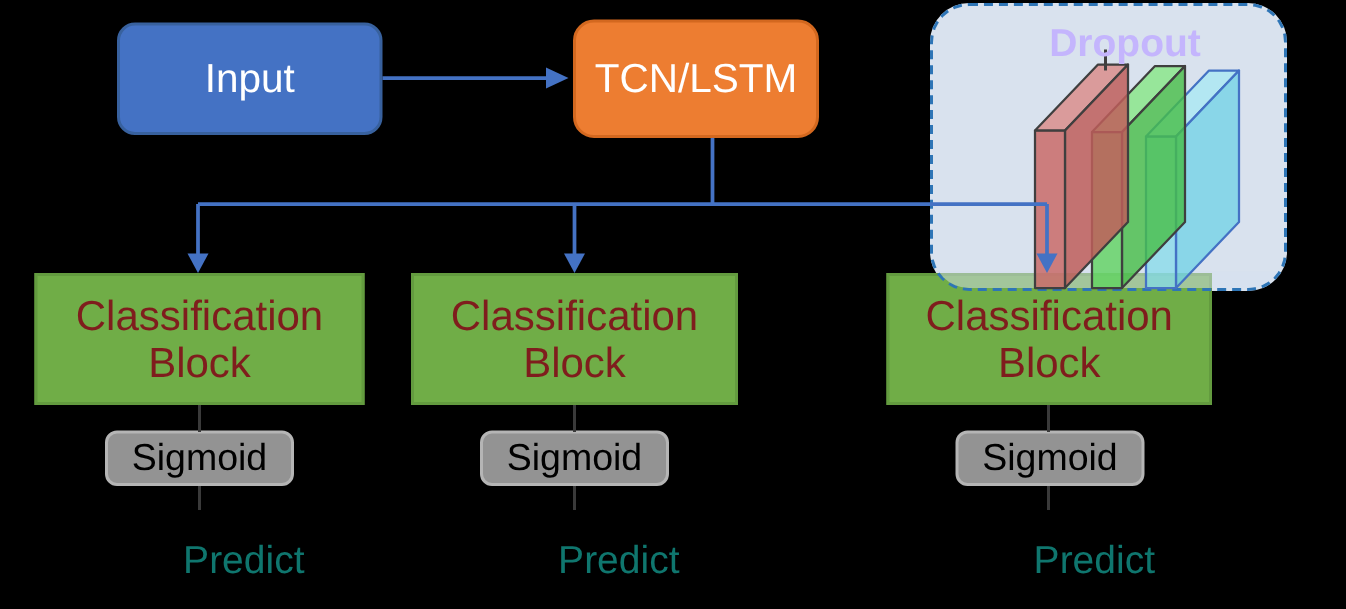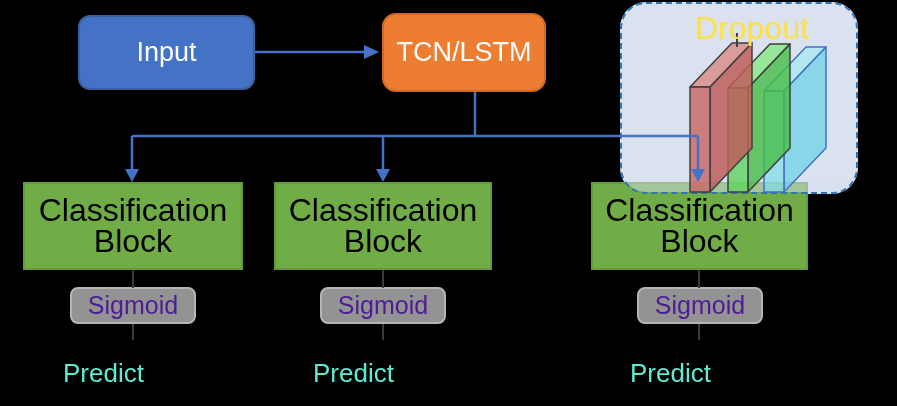--- a/index.html
+++ b/index.html
@@ -5,37 +5,37 @@
   html,body{margin:0;padding:0;background:#000;}
   .canvas{
     position:relative;width:897px;height:406px;background:#000000;
     font-family:"Liberation Sans",sans-serif;overflow:hidden;
   }
   .abs{position:absolute;}
   
   .node{display:flex;align-items:center;justify-content:center;color:#fff;box-sizing:border-box;}
   .input-node{left:78px;top:15px;width:177px;height:75px;background:#4472C4;border:2px solid #38619E;border-radius:12px;font-size:27px;z-index:10;}
   .tcn-node{left:382px;top:13px;width:164px;height:79px;background:#ED7D31;border:2px solid #D3681F;border-radius:14px;font-size:27px;z-index:10;}
-  .block{background:#70AD47;border:2px solid #639B3F;color:#000000;font-size:32px;line-height:31px;text-align:center;white-space:pre-line;z-index:10;}
+  .block{background:#70AD47;border:2px solid #639B3F;color:#7f1d1d;font-size:28px;line-height:31px;text-align:center;white-space:pre-line;z-index:10;}
   .block-1{left:23px;top:182px;width:220px;height:88px;}
   .block-2{left:274px;top:182px;width:218px;height:88px;}
   .block-3{left:591px;top:182px;width:217px;height:88px;}
-  .sigmoid{background:#939393;border:2px solid #B5B5B5;border-radius:8px;color:#4c1d95;font-size:25px;z-index:10;}
+  .sigmoid{background:#939393;border:2px solid #B5B5B5;border-radius:8px;color:#000000;font-size:25px;z-index:10;}
   .sigmoid-1{left:70px;top:287px;width:126px;height:37px;}
   .sigmoid-2{left:320px;top:287px;width:126px;height:37px;}
   .sigmoid-3{left:637px;top:287px;width:126px;height:37px;}
-  .predict{color:#5eead4;font-size:26px;text-align:left;width:140px;z-index:10;}
+  .predict{color:#0f766e;font-size:26px;text-align:right;width:140px;z-index:10;}
   .predict-1{left:63px;top:358px;}
   .predict-2{left:313px;top:358px;}
   .predict-3{left:630px;top:358px;}
   
   .callout-fill{left:620px;top:2px;width:238px;height:192px;background:#D9E2EE;border-radius:26px;z-index:5;}
   .callout-frame{left:620px;top:2px;width:238px;height:192px;border:2px dashed #2E75B6;border-radius:26px;box-sizing:border-box;z-index:15;overflow:hidden;}
   .callout-tint{position:absolute;left:0;right:0;bottom:0;height:11px;background:rgba(213,224,240,0.5);}
-  .callout-label{color:#fde047;z-index:22;font-size:32px;line-height:31px;white-space:pre-line;}
+  .callout-label{color:#c4b5fd;z-index:22;font-size:26px;line-height:31px;white-space:pre-line;font-weight:bold;}
   .dropout-label{left:695px;top:13px;width:110px;text-align:center;}
   .batchnorm-label{left:627px;top:104px;}
   .relu-label{left:789px;top:100px;}
   .svg-layer{left:0;top:0;width:897px;height:406px;pointer-events:none;}
   .slabs{z-index:20;}
   .connectors{z-index:30;}
 </style>
 </head>
 <body>
 

